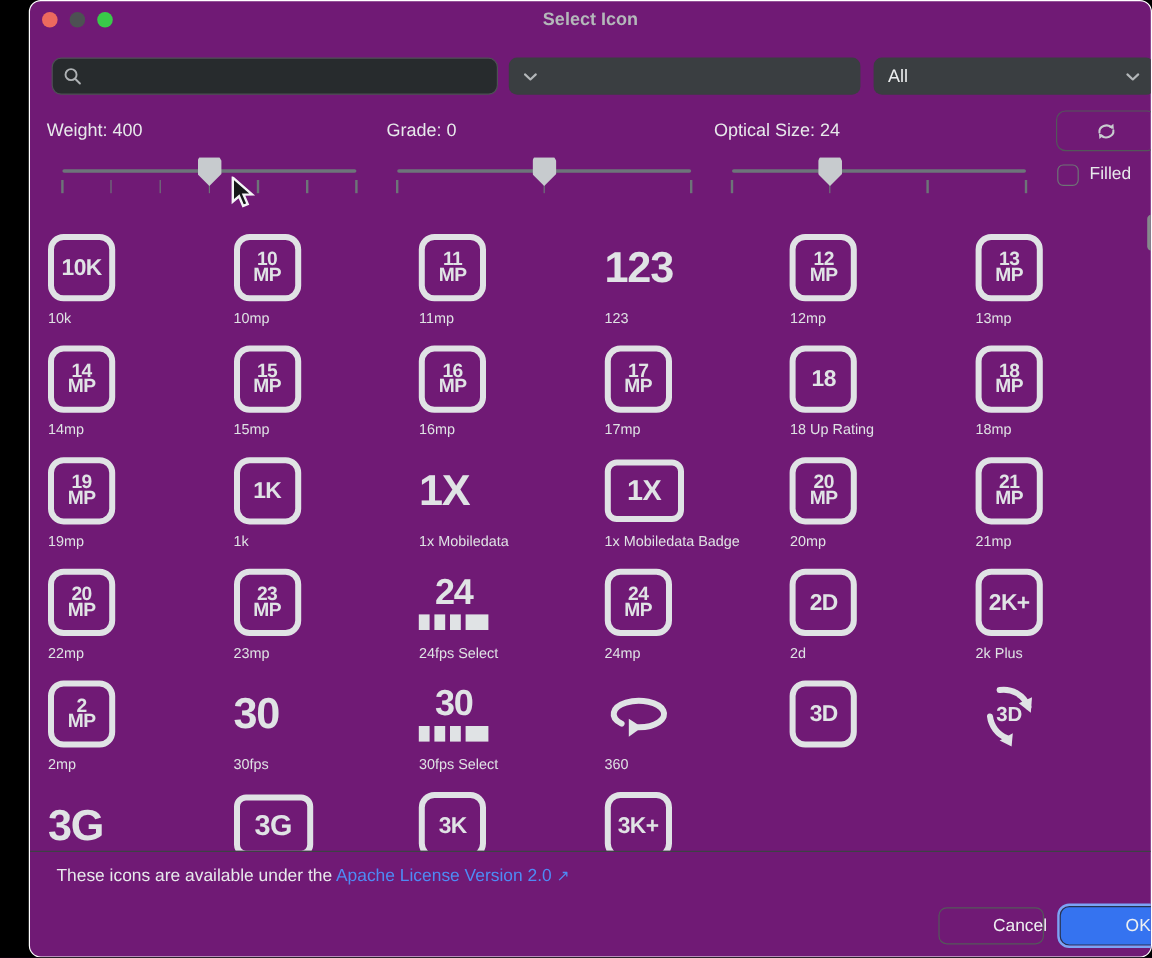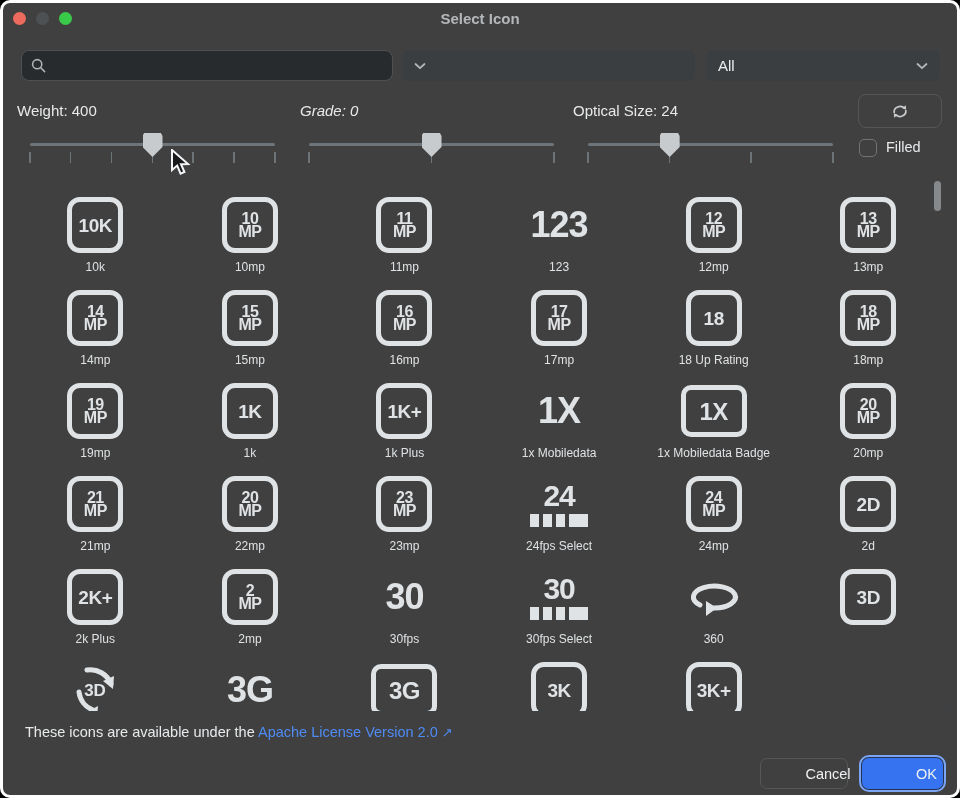--- a/index.html
+++ b/index.html
@@ -1,18 +1,18 @@
 <!DOCTYPE html>
 <html><head>
 <meta charset="utf-8">
 <style>
   html,body{margin:0;padding:0;background:#000;}
   body{font-family:"Liberation Sans","DejaVu Sans",sans-serif;-webkit-font-smoothing:antialiased;}
   #stage{position:relative;width:960px;height:798px;background:#000;overflow:hidden;}
-  #dialog{position:absolute;inset:0;background:#404040;border-radius:10px;border:3px solid #ffffff;box-sizing:border-box;overflow:hidden;}
+  #dialog{position:absolute;inset:0;background:#701a75;border-radius:10px;border:1px solid #ffffff;box-sizing:border-box;overflow:hidden;margin-left:24px;}
 
   
   .titlebar{position:absolute;top:0;left:0;right:0;height:32px;}
   .tl{position:absolute;top:9px;width:13px;height:13px;border-radius:50%;}
   .tl.close{left:10px;background:#ec6a5e;}
   .tl.min{left:33px;background:#4d5153;}
   .tl.max{left:56px;background:#39ca49;}
   .win-title{position:absolute;top:7px;left:0;right:0;text-align:center;font-size:15px;font-weight:700;color:#b4b8ba;}
 
   
@@ -20,41 +20,41 @@
   .search-field svg{flex:0 0 auto;}
   .search-input{flex:1;background:transparent;border:none;outline:none;color:#e8eaec;font-size:15px;margin-left:7px;font-family:inherit;}
   .select{position:absolute;top:47px;height:31px;background:#3a3e41;border-radius:7px;display:flex;align-items:center;box-sizing:border-box;padding:0 12px;cursor:default;}
   .select .val{color:#eceeef;font-size:15px;flex:1;white-space:nowrap;overflow:hidden;}
   #font-select{left:399px;width:293px;}
   #cat-select{left:703px;width:234px;}
 
   
   .ctl-label{position:absolute;top:99px;font-size:15px;color:#e7e9eb;}
   #weight-label{left:14px;}
-  #grade-label{left:297px;font-style:italic;}
+  #grade-label{left:297px;}
   #optical-label{left:570px;}
 
   .refresh-btn{position:absolute;left:855px;top:91px;width:84px;height:34px;box-sizing:border-box;border:1px solid #53575a;border-radius:8px;background:transparent;display:flex;align-items:center;justify-content:center;}
   .checkbox-row{position:absolute;left:856px;top:136px;display:flex;align-items:flex-start;gap:9px;}
   .checkbox{width:18px;height:18px;box-sizing:border-box;border:1.5px solid #6e7376;border-radius:5px;background:transparent;}
   .checkbox-label{font-size:14.5px;color:#e7e9eb;}
 
   
   .slider{position:absolute;top:138px;height:26px;}
   #weight-slider{left:27px;width:245px;}
   #grade-slider{left:306px;width:245px;}
   #optical-slider{left:585px;width:245px;}
   .slider .track{position:absolute;left:0;right:0;top:2px;height:3px;background:#6d757a;border-radius:2px;}
   .slider .tick{position:absolute;top:11px;width:1.5px;height:11px;background:#6d7478;}
   .slider .thumb{position:absolute;top:-8px;width:20px;height:24px;background:#c7cbce;clip-path:polygon(8% 0,92% 0,100% 12%,100% 58%,50% 100%,0 58%,0 12%);}
 
   
   #grid-viewport{position:absolute;left:1px;top:172px;width:942px;height:536px;overflow:hidden;border-right:1px solid #3d4143;box-sizing:border-box;}
   #icon-grid{position:absolute;left:14px;top:22px;width:928px;display:grid;grid-template-columns:repeat(6,154.6px);row-gap:15px;}
-  .cell{height:78px;display:flex;flex-direction:column;align-items:center;}
+  .cell{height:78px;display:flex;flex-direction:column;align-items:flex-start;}
   .glyph{height:56px;display:flex;flex-direction:column;align-items:center;justify-content:center;color:#e0e3e5;}
   .cell .lbl{margin-top:7px;font-size:12px;color:#dfe2e4;white-space:nowrap;}
   .gbox{box-sizing:border-box;width:56px;height:56px;border:5px solid #e0e3e5;border-radius:13px;display:flex;flex-direction:column;align-items:center;justify-content:center;}
   .gbadge{box-sizing:border-box;width:66px;height:52px;border:5px solid #e0e3e5;border-radius:10px;display:flex;align-items:center;justify-content:center;}
   .gline1{font-weight:700;font-size:19px;letter-spacing:-0.5px;line-height:19px;}
   .gline2{font-weight:700;font-size:16px;letter-spacing:-0.5px;line-height:13.5px;}
   .gtext{font-weight:700;font-size:36px;letter-spacing:-1px;line-height:34px;}
   .gbadge .gline1{font-size:24px;}
   .bars{display:flex;gap:4px;margin-top:4px;align-items:flex-end;}
   .bars i{display:block;width:9px;height:13px;background:#e0e3e5;}
@@ -271,28 +271,20 @@
           <div class="cell">
             <div class="glyph">
               <div class="gbox">
                 <span class="gline1">1K</span>
               </div>
             </div>
             <div class="lbl">1k</div>
           </div>
           <div class="cell">
             <div class="glyph">
-              <div class="gbox">
-                <span class="gline1">1K+</span>
-              </div>
-            </div>
-            <div class="lbl">1k Plus</div>
-          </div>
-          <div class="cell">
-            <div class="glyph">
               <span class="gtext">1X</span>
             </div>
             <div class="lbl">1x Mobiledata</div>
           </div>
           <div class="cell">
             <div class="glyph">
               <div class="gbadge">
                 <span class="gline1">1X</span>
               </div>
             </div>

